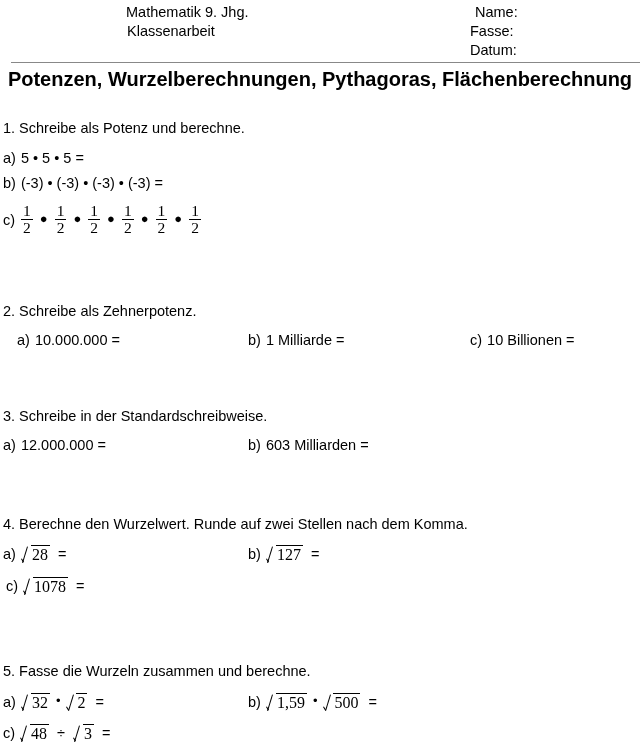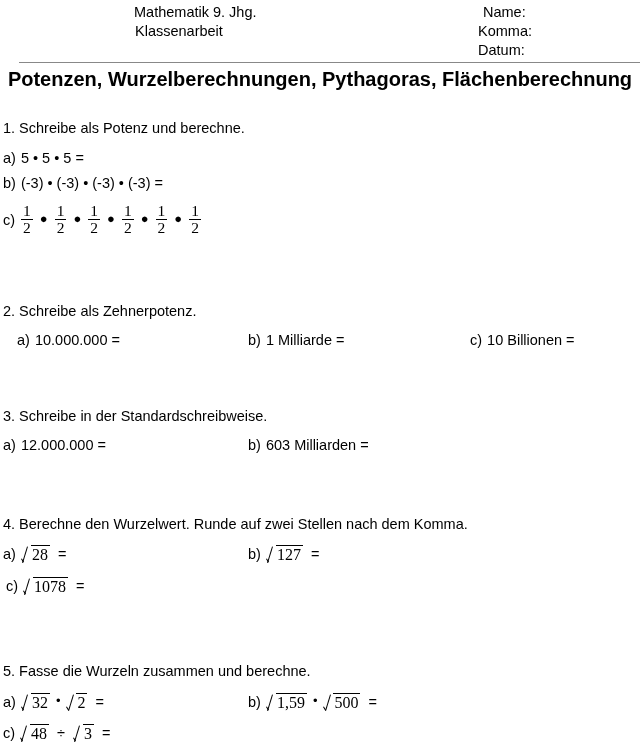--- a/index.html
+++ b/index.html
@@ -14,21 +14,21 @@
     position: relative;
     overflow: hidden;
     font-family: "Liberation Sans", sans-serif;
     color: #000000;
     -webkit-font-smoothing: antialiased;
   }
 
   
   .sheet-header {
     position: absolute;
-    left: 16px;
+    left: 8px;
     top: 0;
     width: 516px;
     height: 62px;
   }
   .header-left {
     position: absolute;
     left: 118px;
     top: 3px;
     font-size: 14.5px;
     line-height: 19px;
@@ -170,21 +170,21 @@
 </head>
 <body>
 
 <div class="sheet-header">
   <div class="header-left">
     <div class="line-mathematik">Mathematik 9. Jhg.</div>
     <div class="line-klassenarbeit">Klassenarbeit</div>
   </div>
   <div class="header-right">
     <div class="line-name">Name:</div>
-    <div class="line-klasse">Komma:</div>
+    <div class="line-klasse">Fasse:</div>
     <div class="line-datum">Datum:</div>
   </div>
   <div class="header-rule"></div>
 </div>
 
 <div class="sheet-title">Potenzen, Wurzelberechnungen, Pythagoras, Flächenberechnung</div>
 
 <div class="exercise" style="top:120px;">
   <div class="ex-heading">1. Schreibe als Potenz und berechne.</div>
 

